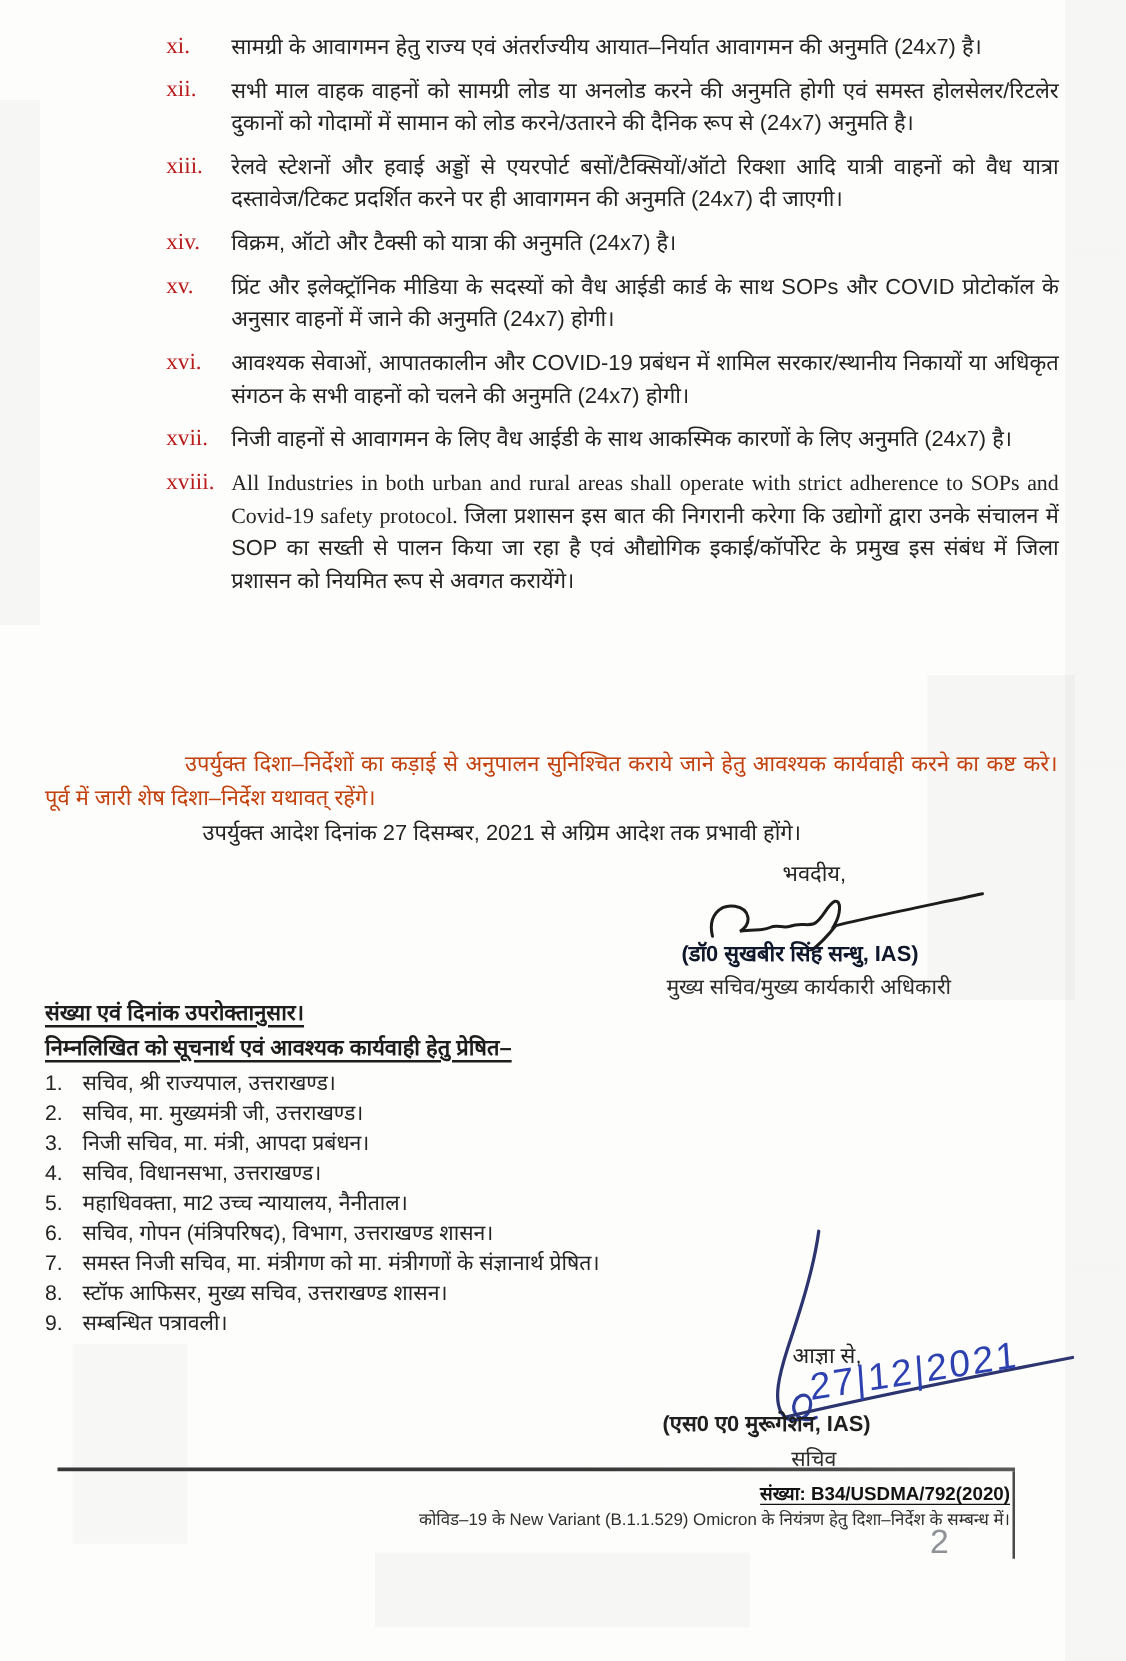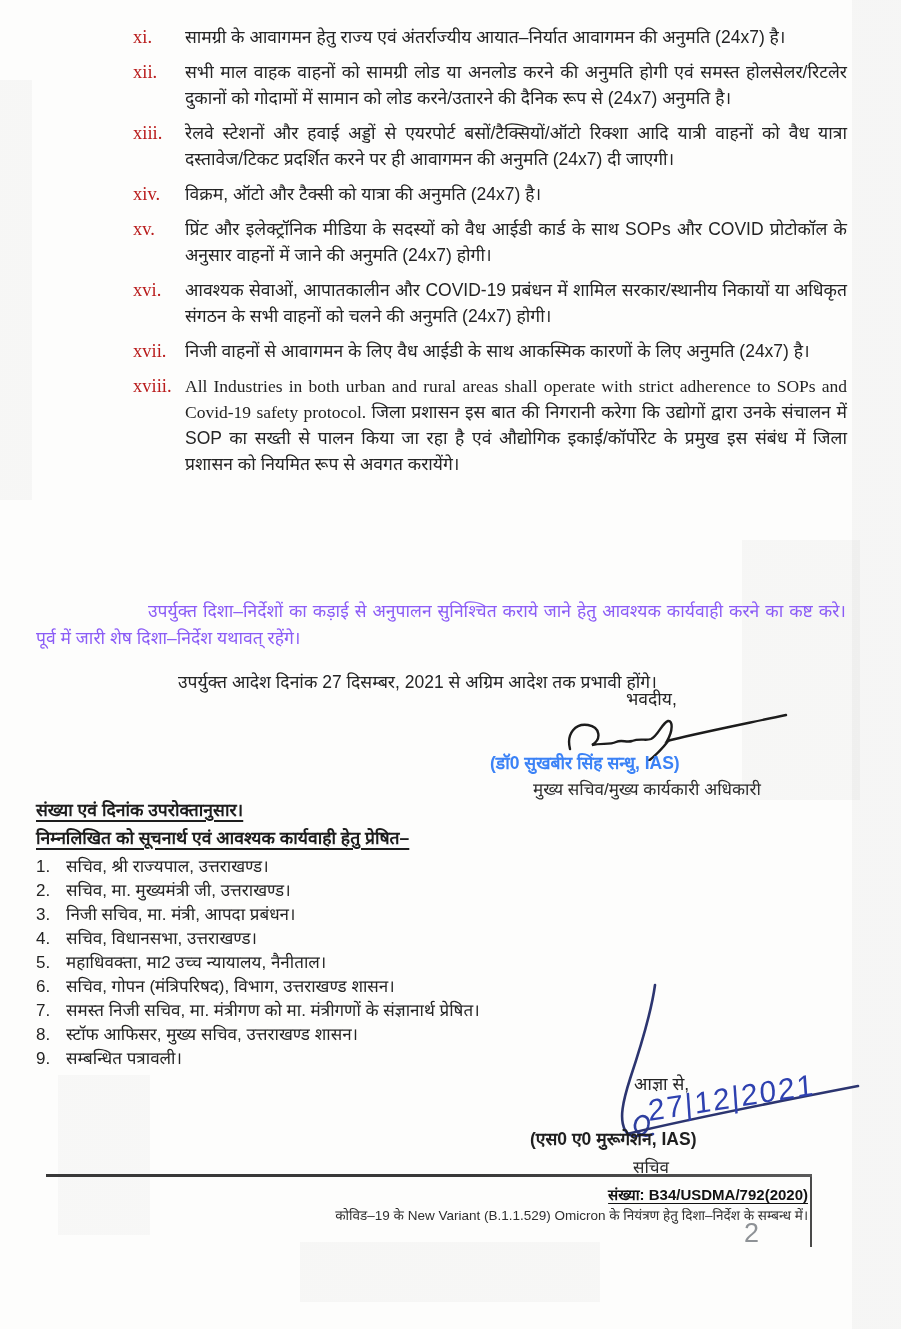--- a/index.html
+++ b/index.html
@@ -31,30 +31,30 @@
   .ritem{display:flex;margin-bottom:9px;}
   .rnum{
     flex:0 0 52px;
     font-family:"Liberation Serif","DejaVu Serif",serif;
     font-size:18.5px;line-height:26px;color:#b91c1c;
   }
   .rbody{flex:1;margin:0;font-size:17.5px;line-height:26px;text-align:justify;color:#242424;}
   .en-serif{font-family:"Liberation Serif","DejaVu Serif",serif;}
   .para1{
     position:absolute;left:36px;top:598px;width:810px;margin:0;
-    font-size:17.5px;line-height:27px;text-align:justify;text-indent:112px;color:#8b5cf6;
+    font-size:17.5px;line-height:27px;text-align:justify;text-indent:112px;color:#c2410c;
   }
   .para2{
-    position:absolute;left:36px;top:653px;width:810px;margin:16px;
+    position:absolute;left:36px;top:653px;width:810px;margin:0;
     font-size:17.5px;line-height:27px;text-indent:126px;color:#242424;
   }
   .bhavdiya{position:absolute;left:626px;top:686px;font-size:17.5px;color:#242424;}
   .sig1{position:absolute;left:554px;top:699px;width:240px;height:62px;}
   .sig1 path{stroke:#1c1c1c;stroke-width:2.4;fill:none;stroke-linecap:round;}
-  .name1{position:absolute;left:490px;top:750px;width:300px;text-align:left;font-weight:bold;font-size:17.5px;color:#3b82f6;}
+  .name1{position:absolute;left:490px;top:750px;width:300px;text-align:center;font-weight:bold;font-size:17.5px;color:#0f172a;}
   .title1{position:absolute;left:497px;top:777px;width:300px;text-align:center;font-size:17px;color:#2c2c2c;}
   .dhead{position:absolute;left:36px;font-size:17.5px;font-weight:bold;color:#1d1d1d;
     text-decoration:underline;text-underline-offset:4px;text-decoration-thickness:1.5px;text-align:center;}
   .dhead1{top:797px;}
   .dhead2{top:825px;}
   .dist{position:absolute;left:36px;top:855px;margin:0;padding:0;list-style:none;font-size:17px;color:#242424;}
   .dist li{display:flex;height:24px;line-height:24px;}
   .dn{flex:0 0 30px;}
   .aagya{position:absolute;left:634px;top:1071px;font-size:17.5px;color:#242424;}
   .sig2{position:absolute;left:585px;top:983px;width:290px;height:172px;}

